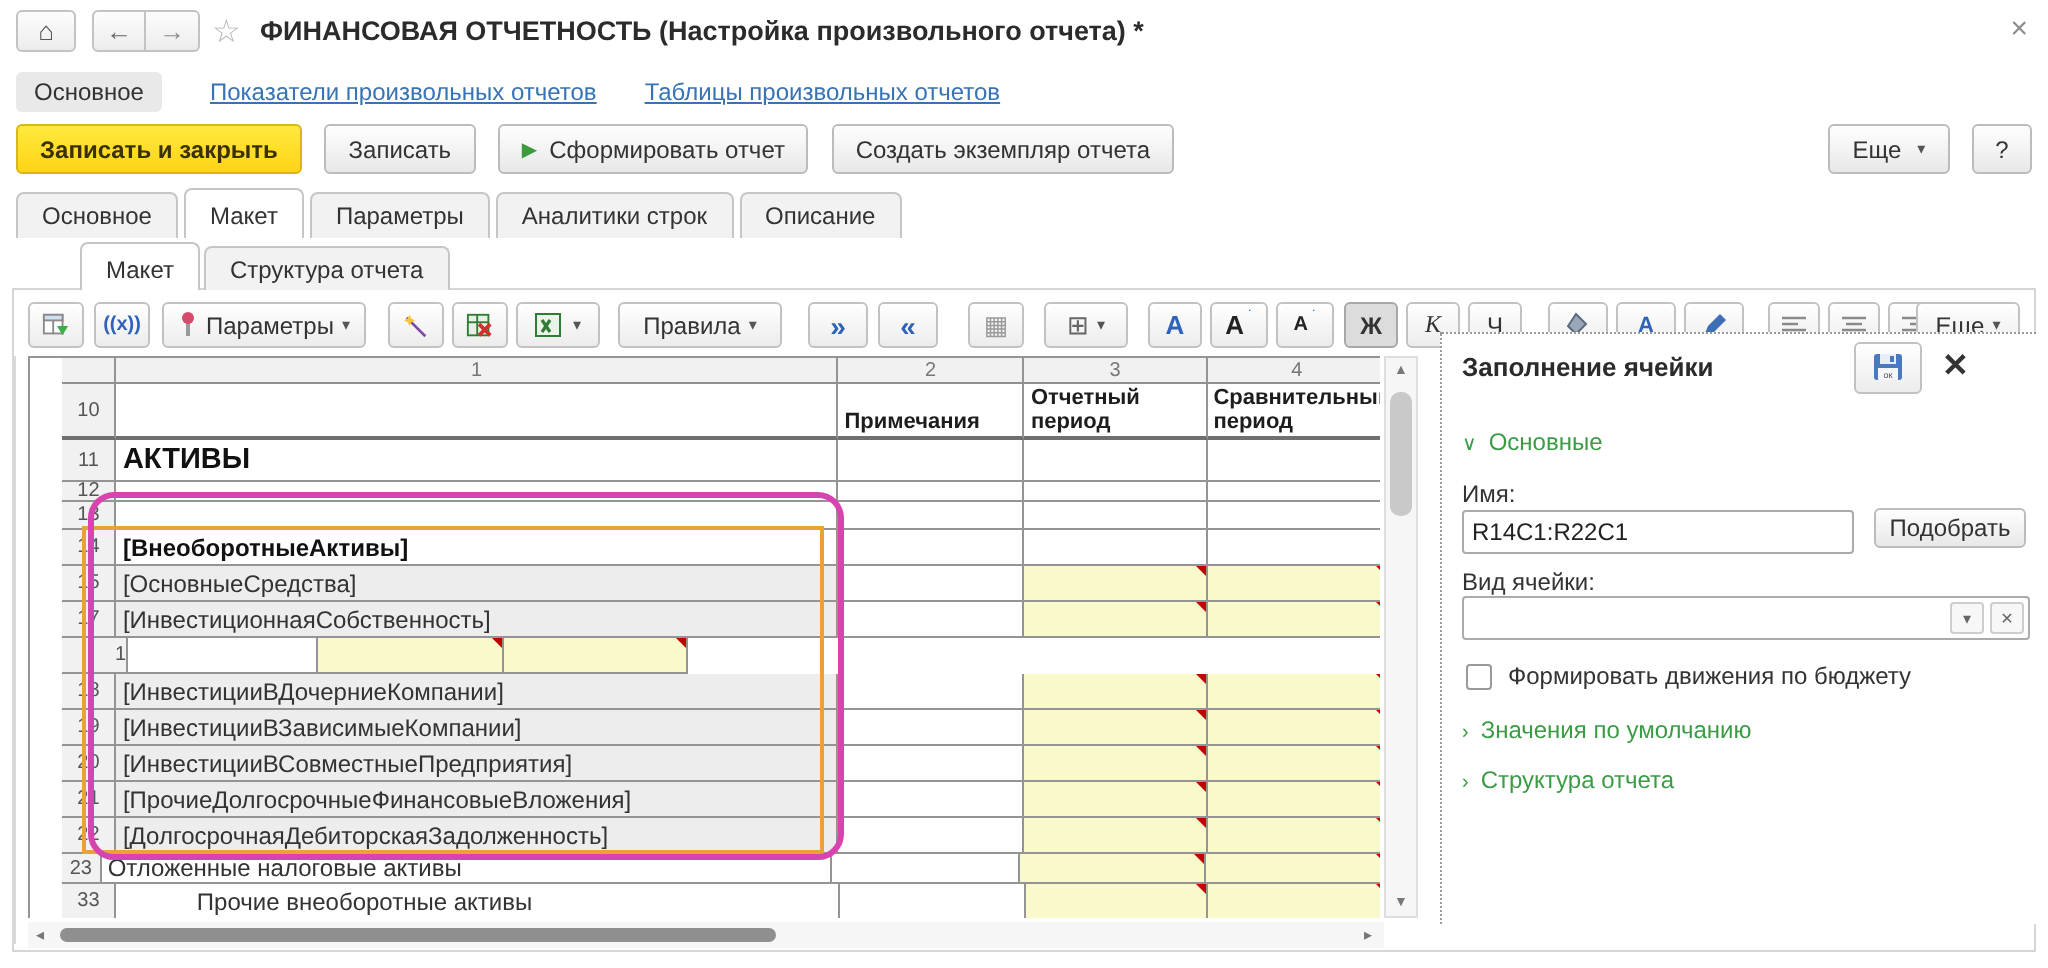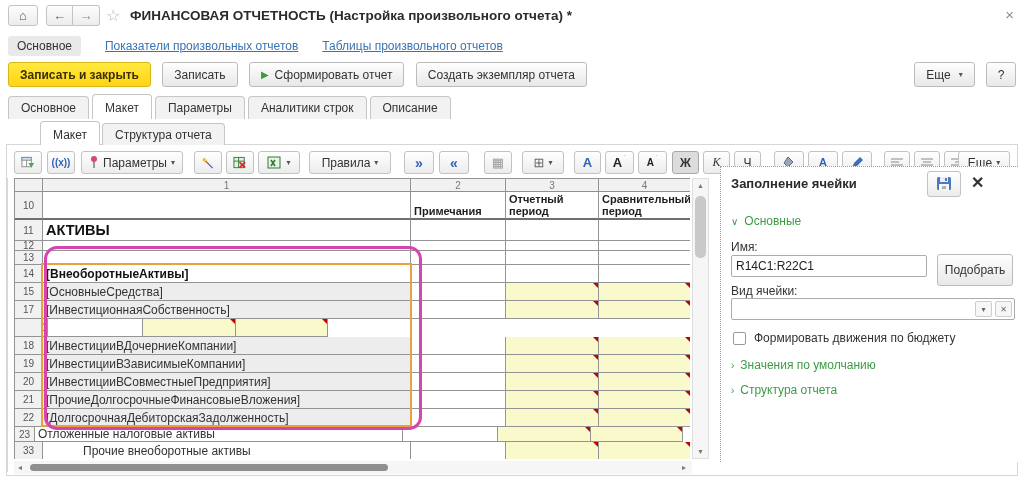--- a/index.html
+++ b/index.html
@@ -62,21 +62,21 @@
   .t-glyph-blue { color:#2f63b8; font-weight:bold; }
   .t-caret { font-size:8px; color:#555; }
 
   
   .grid-leftline { position:absolute; left:7px; top:178px; height:294px; border-left:1px solid #d9d9d9; }
   .sheet { position:absolute; left:14px; top:178px; width:676px; height:281px; overflow:hidden;
            border-left:1px solid #949494; border-top:1px solid #949494; background:#fff; }
   .srow { display:flex; width:679px; }
   .cell { border-right:1px solid #949494; border-bottom:1px solid #949494; overflow:hidden;
           display:flex; align-items:center; padding:0 3px; white-space:nowrap; position:relative; }
-  .cell.rn { justify-content:center; background:#f1f1f1; color:#555; font-size:10px; padding:0; }
+  .cell.rn { justify-content:center; background:#f1f1f1; color:#555; font-size:10px; padding:0;margin-left:16px; }
   .colhead .cell { background:#f1f1f1; color:#777; font-size:10px; justify-content:center; border-bottom:1px solid #8f8f8f; }
   .hdr10 .cell { border-bottom:2px solid #6f6f6f; }
   .hdr10 .hc { font-weight:bold; font-size:11px; line-height:1.12; white-space:normal; color:#1d1d1d; }
   .hc.bottom { align-items:flex-end; padding-bottom:1px; }
   .hc.top { align-items:flex-start; padding-top:1px; }
   .cell.title-c { font-weight:bold; font-size:14.5px; color:#111; }
   .cell.bold-c { font-weight:bold; color:#111; }
   .cell.range-c { background:#ededed; }
   .cell.ycell { background:#faf9cc; }
   .note-tri { position:absolute; top:0; right:0; width:0; height:0;
@@ -96,21 +96,21 @@
   .panel { position:absolute; left:720px; top:166px; width:298px; height:296px;
            border-left:1px dotted #9a9a9a; border-top:1px dotted #9a9a9a; background:#fff; }
   .p-title { position:absolute; left:10px; top:9px; font-size:13px; font-weight:bold; color:#2b2b2b; }
   .p-save { position:absolute; left:206px; top:4px; width:34px; height:26px; }
   .p-close { position:absolute; left:250px; top:6px; font-size:16px; font-weight:bold; color:#333; cursor:pointer; }
   .p-group { position:absolute; left:10px; font-size:12px; color:#3c9c46; cursor:pointer; }
   .p-group .chev { font-size:10px; margin-right:6px; }
   .p-label { position:absolute; left:10px; font-size:12px; color:#333; }
   .p-input { position:absolute; left:10px; width:196px; height:22px; border:1px solid #ababab; border-radius:2px;
              font-family:"Liberation Sans",sans-serif; font-size:12px; padding:0 4px; color:#222; background:#fff; }
-  .p-pick { position:absolute; left:216px; width:76px; height:32px; justify-content:center; }
+  .p-pick { position:absolute; left:216px; width:76px; height:20px; justify-content:center; }
   .p-combo { position:absolute; left:10px; top:130px; width:284px; height:22px; border:1px solid #ababab; border-radius:2px; background:#fff; }
   .combo-btn { position:absolute; top:2px; width:17px; height:16px; border:1px solid #cdcdcd; border-radius:2px;
                background:#f7f7f7; display:flex; align-items:center; justify-content:center; font-size:8px; color:#666; cursor:pointer; }
   .p-check { position:absolute; left:12px; top:165px; width:13px; height:13px; border:1px solid #9a9a9a; border-radius:2px; background:#fff; }
   .p-checklabel { position:absolute; left:33px; top:164px; font-size:12px; color:#333; }
 
   svg { display:block; }
 </style>
 </head>
 <body>
@@ -130,21 +130,21 @@
         </div>
     </div>
     <div class="fav-star"><span>☆</span></div>
     <div class="win-title">ФИНАНСОВАЯ ОТЧЕТНОСТЬ (Настройка произвольного отчета) *</div>
     <div class="win-close">×</div>
   </div>
 
   <div class="linksbar">
     <span class="chip">Основное</span>
   <span class="navlink">Показатели произвольных отчетов</span>
-      <span class="navlink">Таблицы произвольного отчетов</span>
+      <span class="navlink">Таблицы произвольных отчетов</span>
     </div>
 
   <div class="cmdbar">
     <button class="btn yellow">Записать и закрыть</button>
     <button class="btn">Записать</button>
     <button class="btn">
       <span class="play">▶</span>
       <span>Сформировать отчет</span>
     </button>
     <button class="btn">Создать экземпляр отчета</button>

